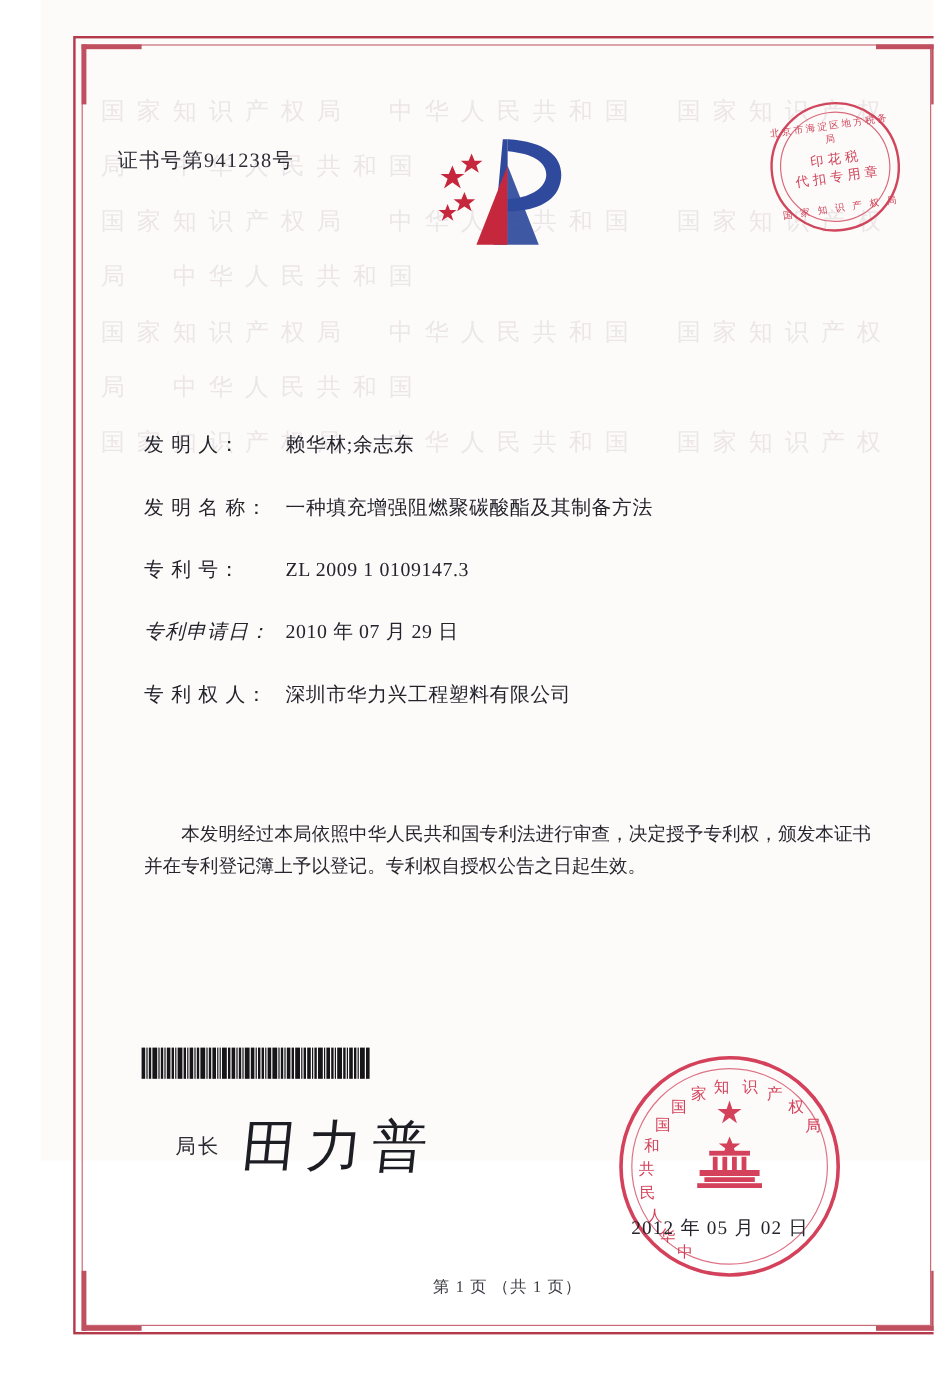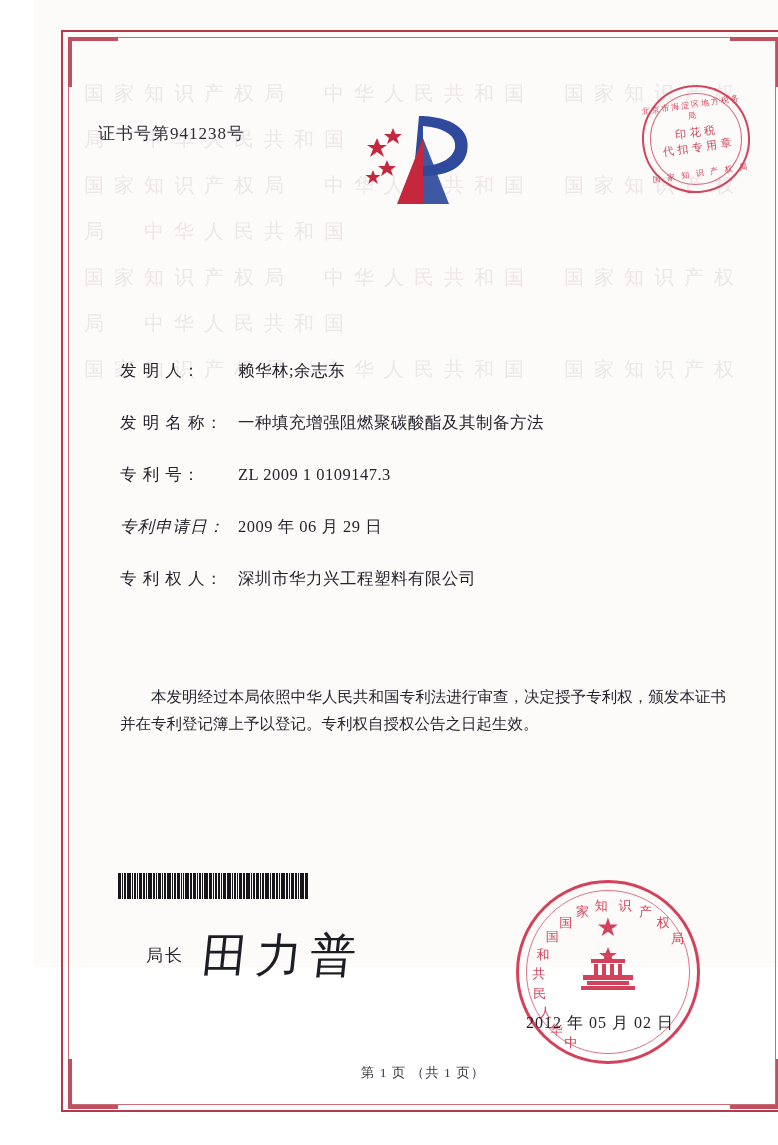--- a/index.html
+++ b/index.html
@@ -149,21 +149,21 @@
 
   .body-text {
     position: absolute;
     left: 86px; top: 683px;
     width: 606px;
     font-size: 15.5px;
     line-height: 27px;
     color: #26262e;
     text-align: justify;
   }
-  .body-text p { margin: 0; text-indent: 2em; }
+  .body-text p { margin: 0; text-indent: 2em; font-family: Liberation Mono, monospace; }
 
   .barcode {
     position: absolute;
     left: 84px; top: 873px;
     width: 268px; height: 26px;
   }
   .barcode i {
     display: inline-block;
     height: 26px;
     background: #15151a;
@@ -296,21 +296,21 @@
     <div class="field">
       <span class="lbl">发 明 人：</span><span class="val">赖华林;余志东</span>
     </div>
     <div class="field">
       <span class="lbl">发 明 名 称：</span><span class="val">一种填充增强阻燃聚碳酸酯及其制备方法</span>
     </div>
     <div class="field">
       <span class="lbl">专 利 号：</span><span class="val">ZL 2009 1 0109147.3</span>
     </div>
     <div class="field">
-      <span class="lbl wide">专利申请日：</span><span class="val">2009 年 06 月 29 日</span>
+      <span class="lbl wide">专利申请日：</span><span class="val">2010 年 07 月 29 日</span>
     </div>
     <div class="field">
       <span class="lbl">专 利 权 人：</span><span class="val">深圳市华力兴工程塑料有限公司</span>
     </div>
   </div>
 
   <div class="body-text">
     <p>本发明经过本局依照中华人民共和国专利法进行审查，决定授予专利权，颁发本证书并在专利登记簿上予以登记。专利权自授权公告之日起生效。</p>
   </div>
 

